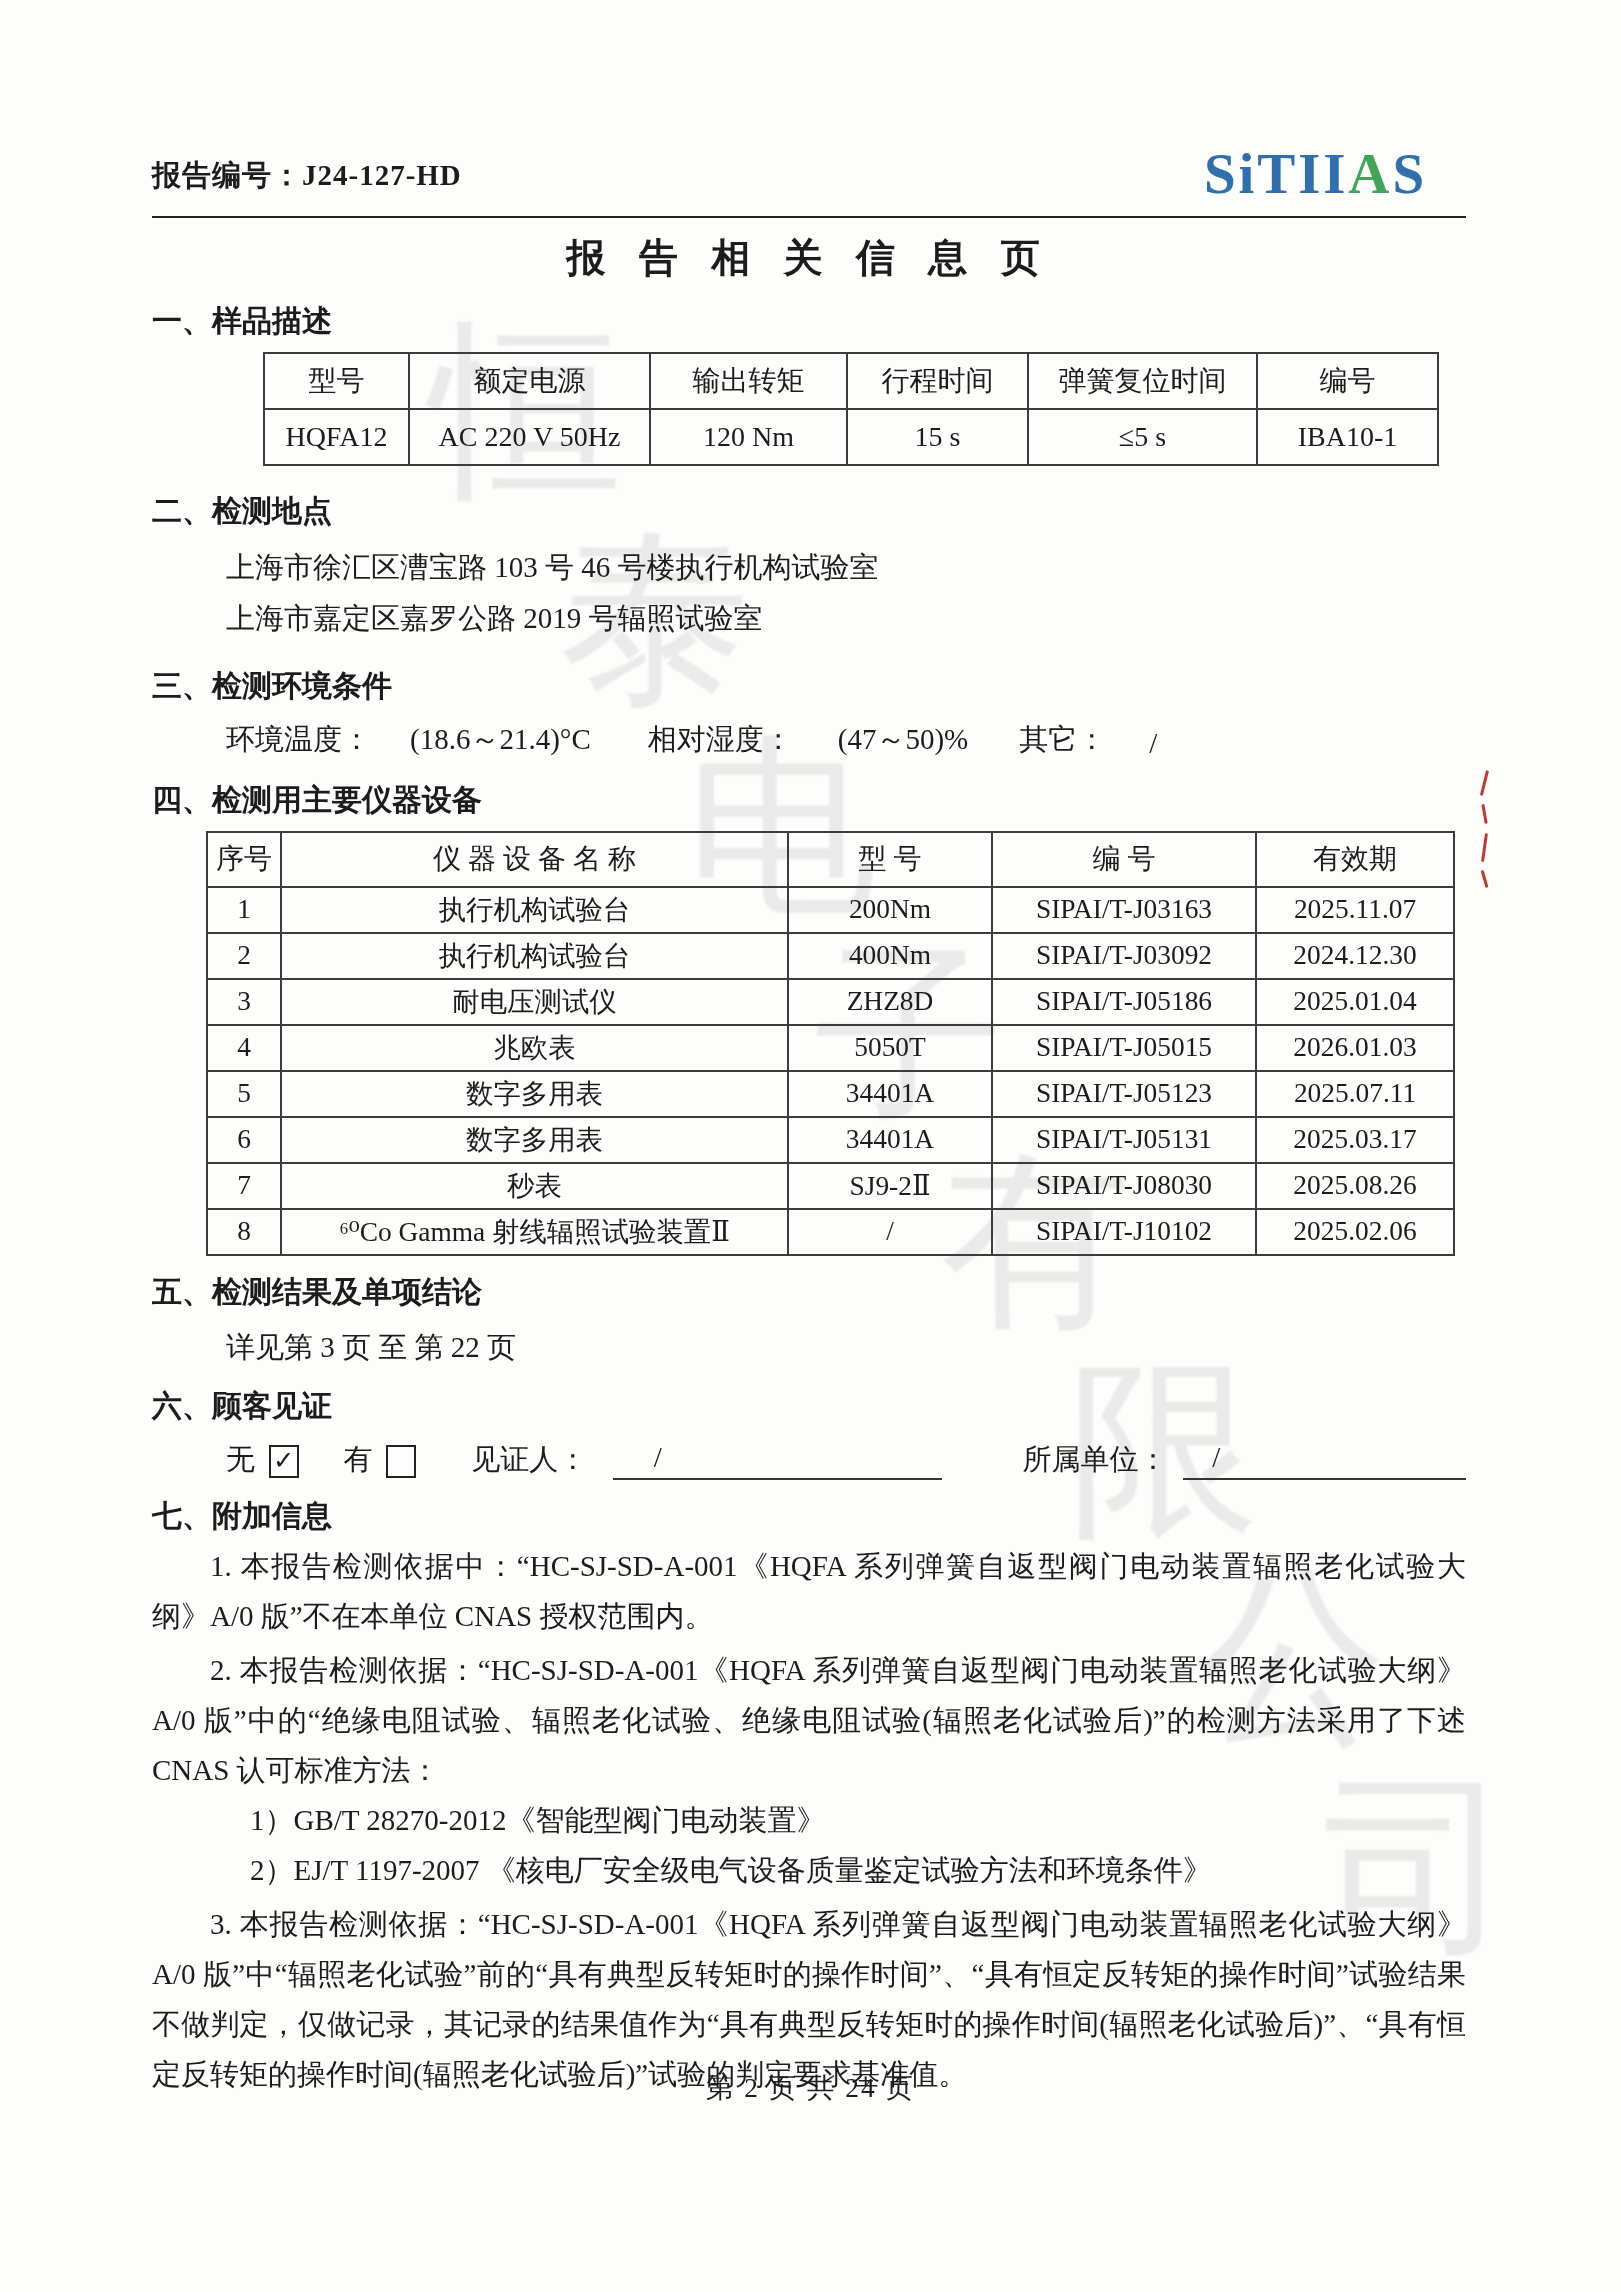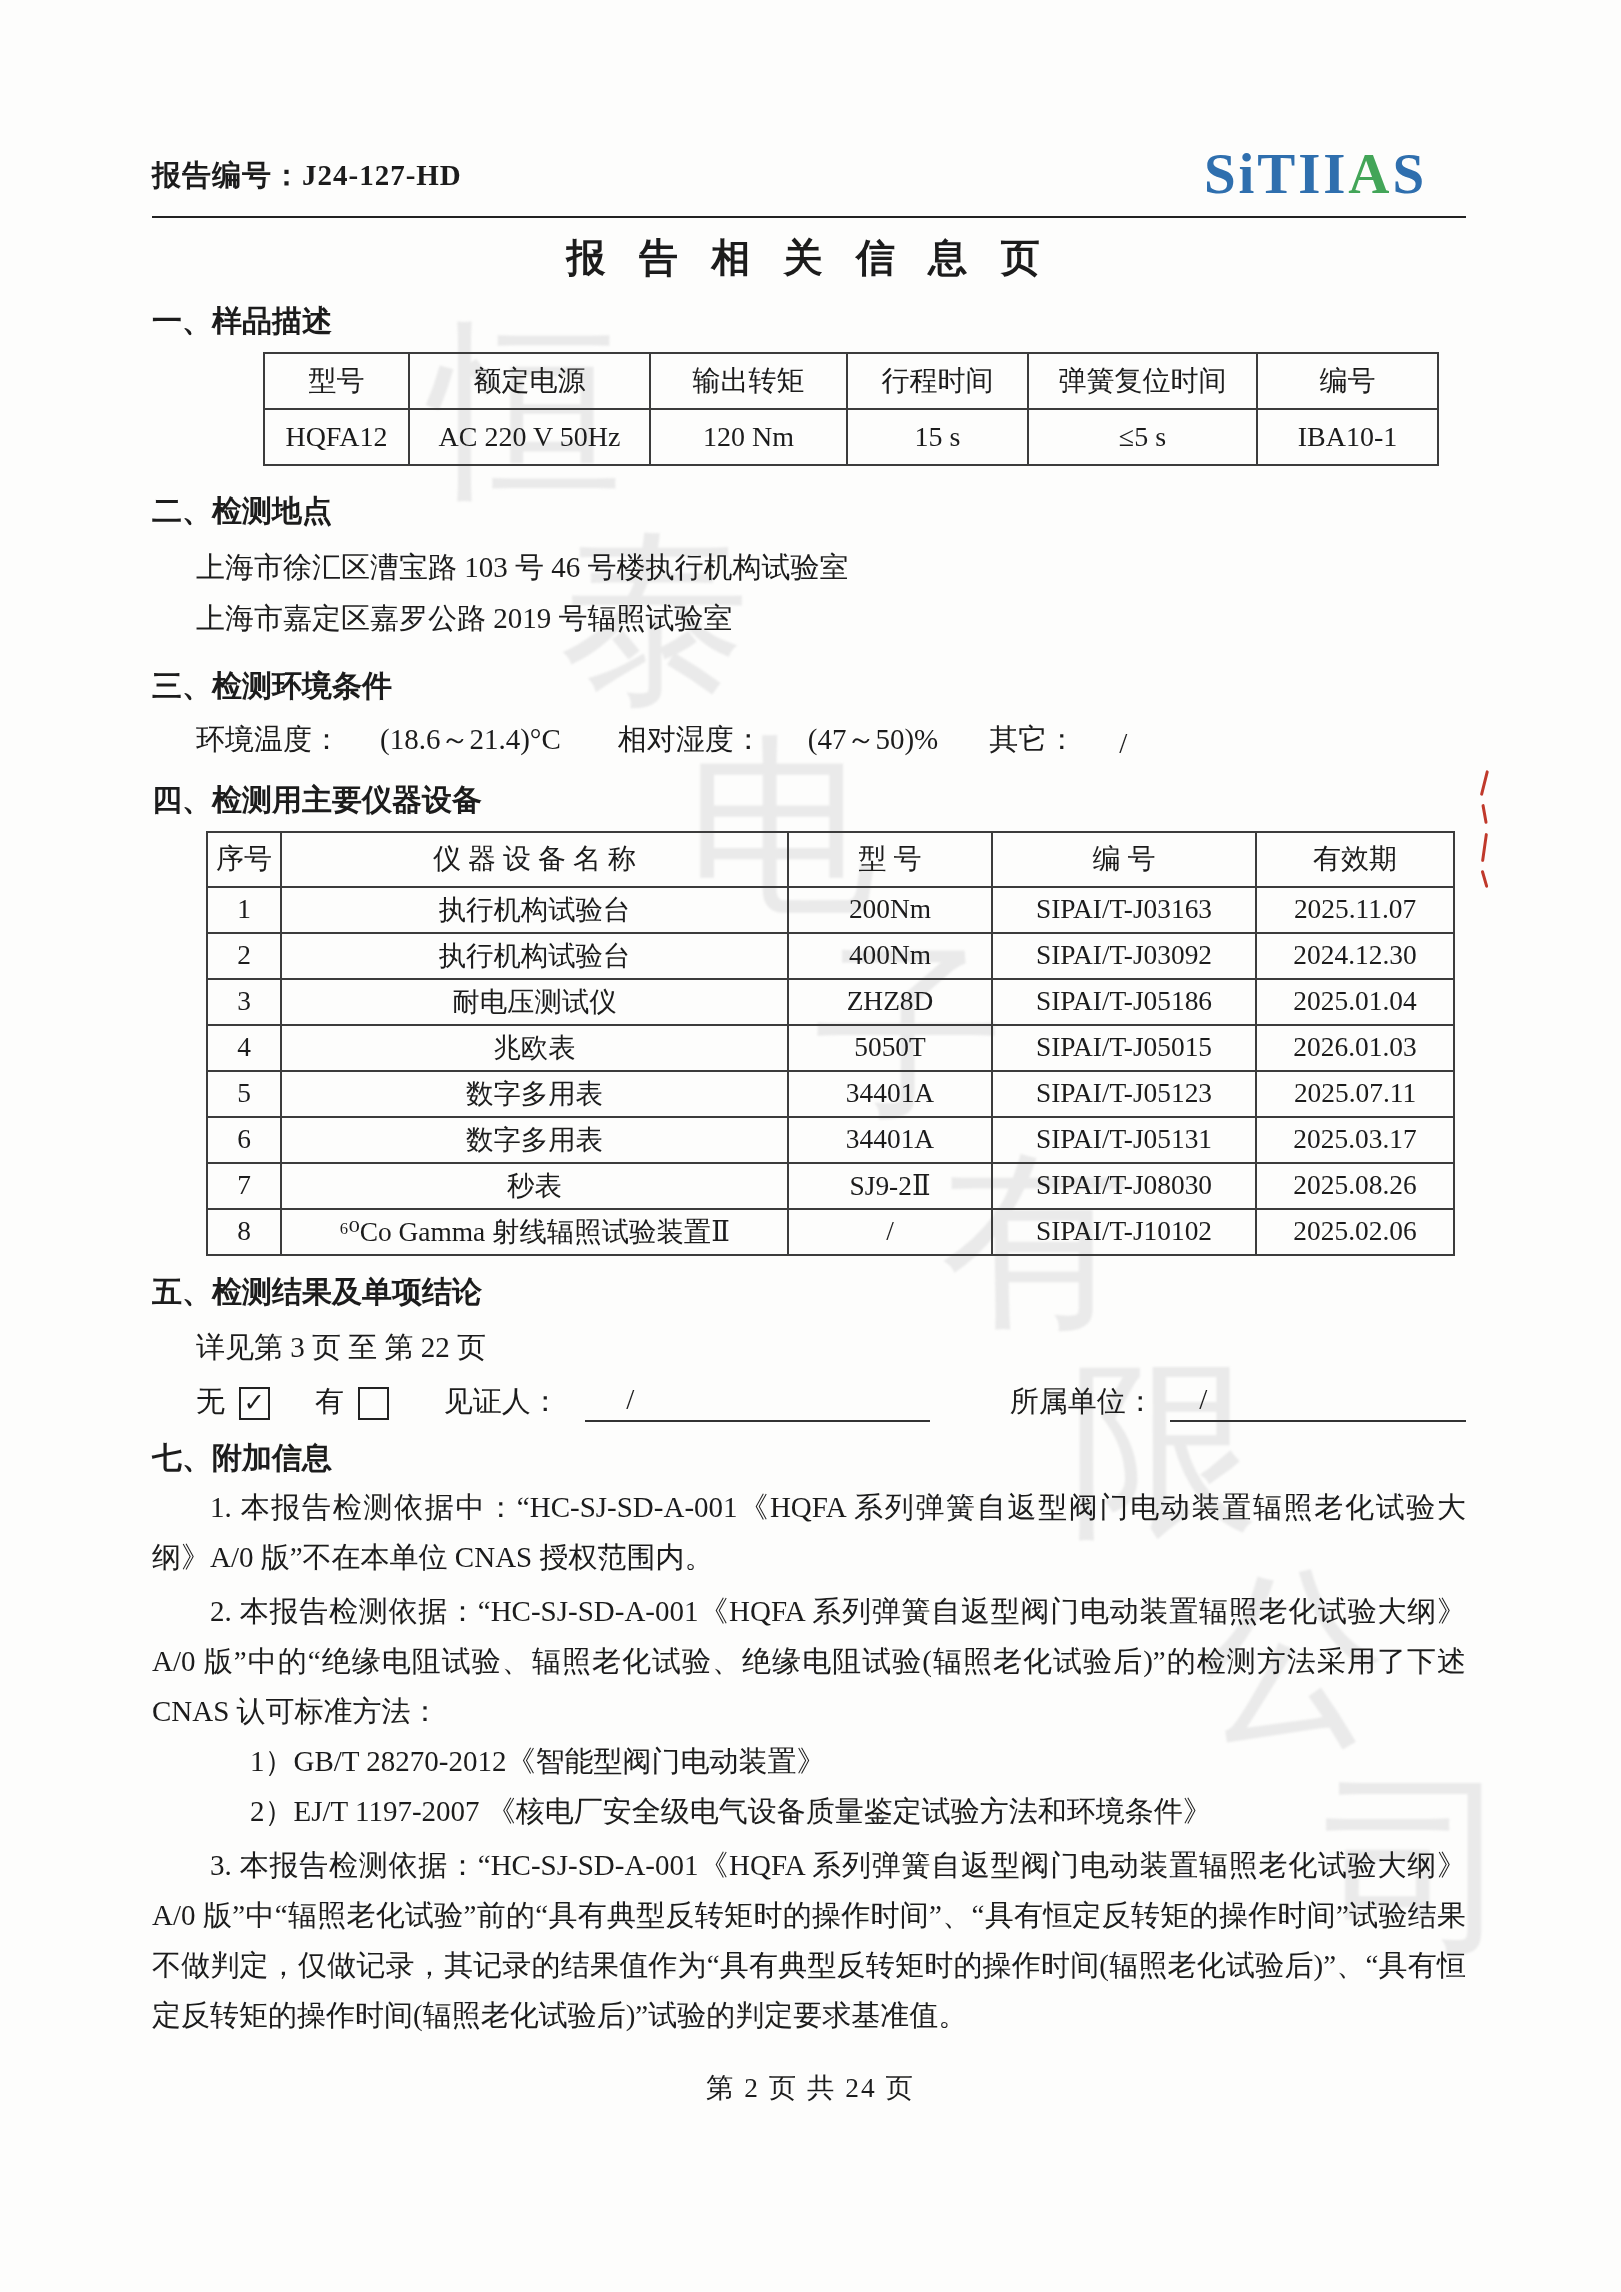--- a/index.html
+++ b/index.html
@@ -40,21 +40,21 @@
   table{border-collapse:collapse;table-layout:fixed;}
   th,td{border:2px solid #3c3c3c;text-align:center;font-weight:400;
         font-size:28px;padding:0 3.9px;overflow:hidden;}
   .tbl-sample{margin:9.8px 0 0 111px;width:1175px;}
   .tbl-sample th,.tbl-sample td{height:54px;}
   .tbl-instr{margin:9.8px 0 0 54px;width:1246px;}
   .tbl-instr th{height:53px;}
   .tbl-instr td{height:44px;font-size:27.4px;}
 
   
-  .indent{margin-left:44px;}
+  .indent{margin-left:74px;}
   .addr{font-size:29px;line-height:51px;margin-top:9.8px;}
   .env-row{display:flex;align-items:flex-end;font-size:29px;margin-top:13.7px;
            gap:0;}
   .env-row .lab{white-space:nowrap;}
   .env-row .val{white-space:nowrap;}
   .gap1{width:39px;}.gap2{width:57px;}.gap3{width:45px;}.gap4{width:51px;}.gap5{width:43px;}
 
   .see-text{font-size:29px;margin-top:15.7px;}
 
   
@@ -253,20 +253,21 @@
             <td>/</td>
             <td>SIPAI/T-J10102</td>
             <td>2025.02.06</td>
           </tr>
         </tbody>
     </table>
 
     <p class="sec-h mt-s5">五、检测结果及单项结论</p>
     <div class="indent see-text">详见第 3 页 至 第 22 页</div>
 
+    <p class="sec-h mt-s6">六、顾客见证</p>
     <div class="indent wit-row">
       <span>无</span>
       <span class="chk"><span>✓</span></span>
       <span style="margin-left:45px;">有</span>
       <span class="chk"></span>
       <span class="wit-lab">见证人：</span>
       <span class="wline wline-1">/</span>
       <span class="org-lab">所属单位：</span>
       <span class="wline wline-2">/</span>
     </div>

